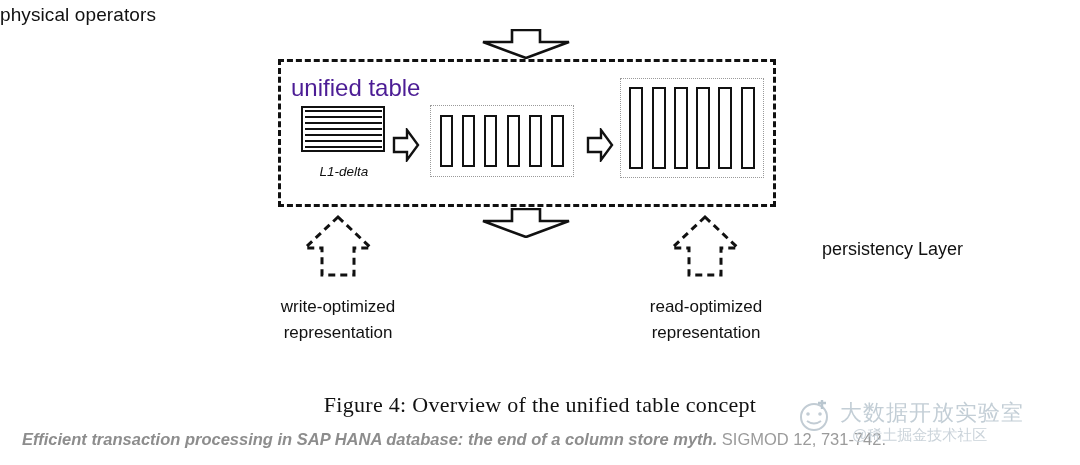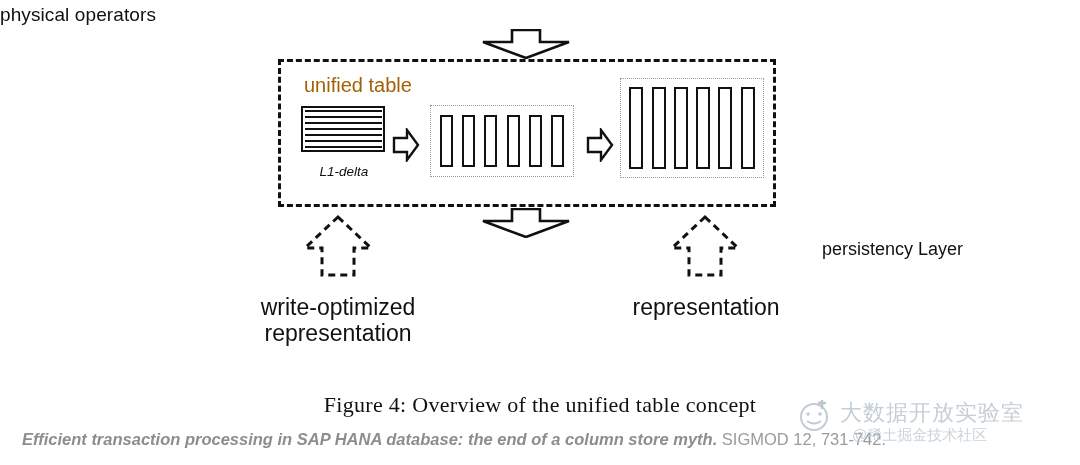--- a/index.html
+++ b/index.html
@@ -30,23 +30,23 @@
 
   
   #unified-table-box {
     left: 278px; top: 59px;
     width: 498px; height: 148px;
     border: 3px dashed #111;
     box-sizing: border-box;
     background: #fff;
   }
   #unified-table-label {
-    left: 304px; top: 74px;
-    font-size: 20px;
-    color: #a16207;
+    left: 291px; top: 74px;
+    font-size: 24px;
+    color: #4c1d95;
   }
 
   
   #l1-delta-group { left: 301px; top: 106px; width: 86px; font-style: italic; }
   #l1-delta-shape {
     width: 84px; height: 46px;
     border: 2.5px solid #111;
     box-sizing: border-box;
     background: #fff;
     display: flex;
@@ -119,21 +119,21 @@
     font-size: 18px;
     color: #111;
   }
 
   
   #write-up-arrow { left: 301px; top: 214px; width: 74px; height: 64px; }
   #read-up-arrow  { left: 668px; top: 214px; width: 74px; height: 64px; }
 
   
   .representation-caption {
-    font-size: 23px;
+    font-size: 17px;
     color: #111;
     line-height: 26px;
     text-align: center;
     white-space: nowrap;
   }
   #write-optimized-caption { left: 228px; top: 294px; width: 220px; }
   #read-optimized-caption  { left: 596px; top: 294px; width: 220px; }
 
   
   #figure-caption {
@@ -275,20 +275,21 @@
     <path d="M 37 3 L 70 34 L 53 34 L 53 61 L 21 61 L 21 34 L 4 34 Z" fill="none" stroke="#111111" stroke-width="3" stroke-dasharray="7,5" stroke-linejoin="miter"></path>
   </svg>
 </div>
 
 <div class="abs representation-caption" id="write-optimized-caption">
   <div>write-optimized</div>
   <div>representation</div>
 </div>
 
 <div class="abs representation-caption" id="read-optimized-caption">
+  <div>read-optimized</div>
   <div>representation</div>
 </div>
 
 <div class="abs" id="figure-caption">Figure 4: Overview of the unified table concept</div>
 
 <div class="abs" id="citation-line">
   <span id="citation-title">Efficient transaction processing in SAP HANA database: the end of a column store myth.</span>
   <span id="citation-venue">SIGMOD 12, 731-742.</span>
 </div>
 

